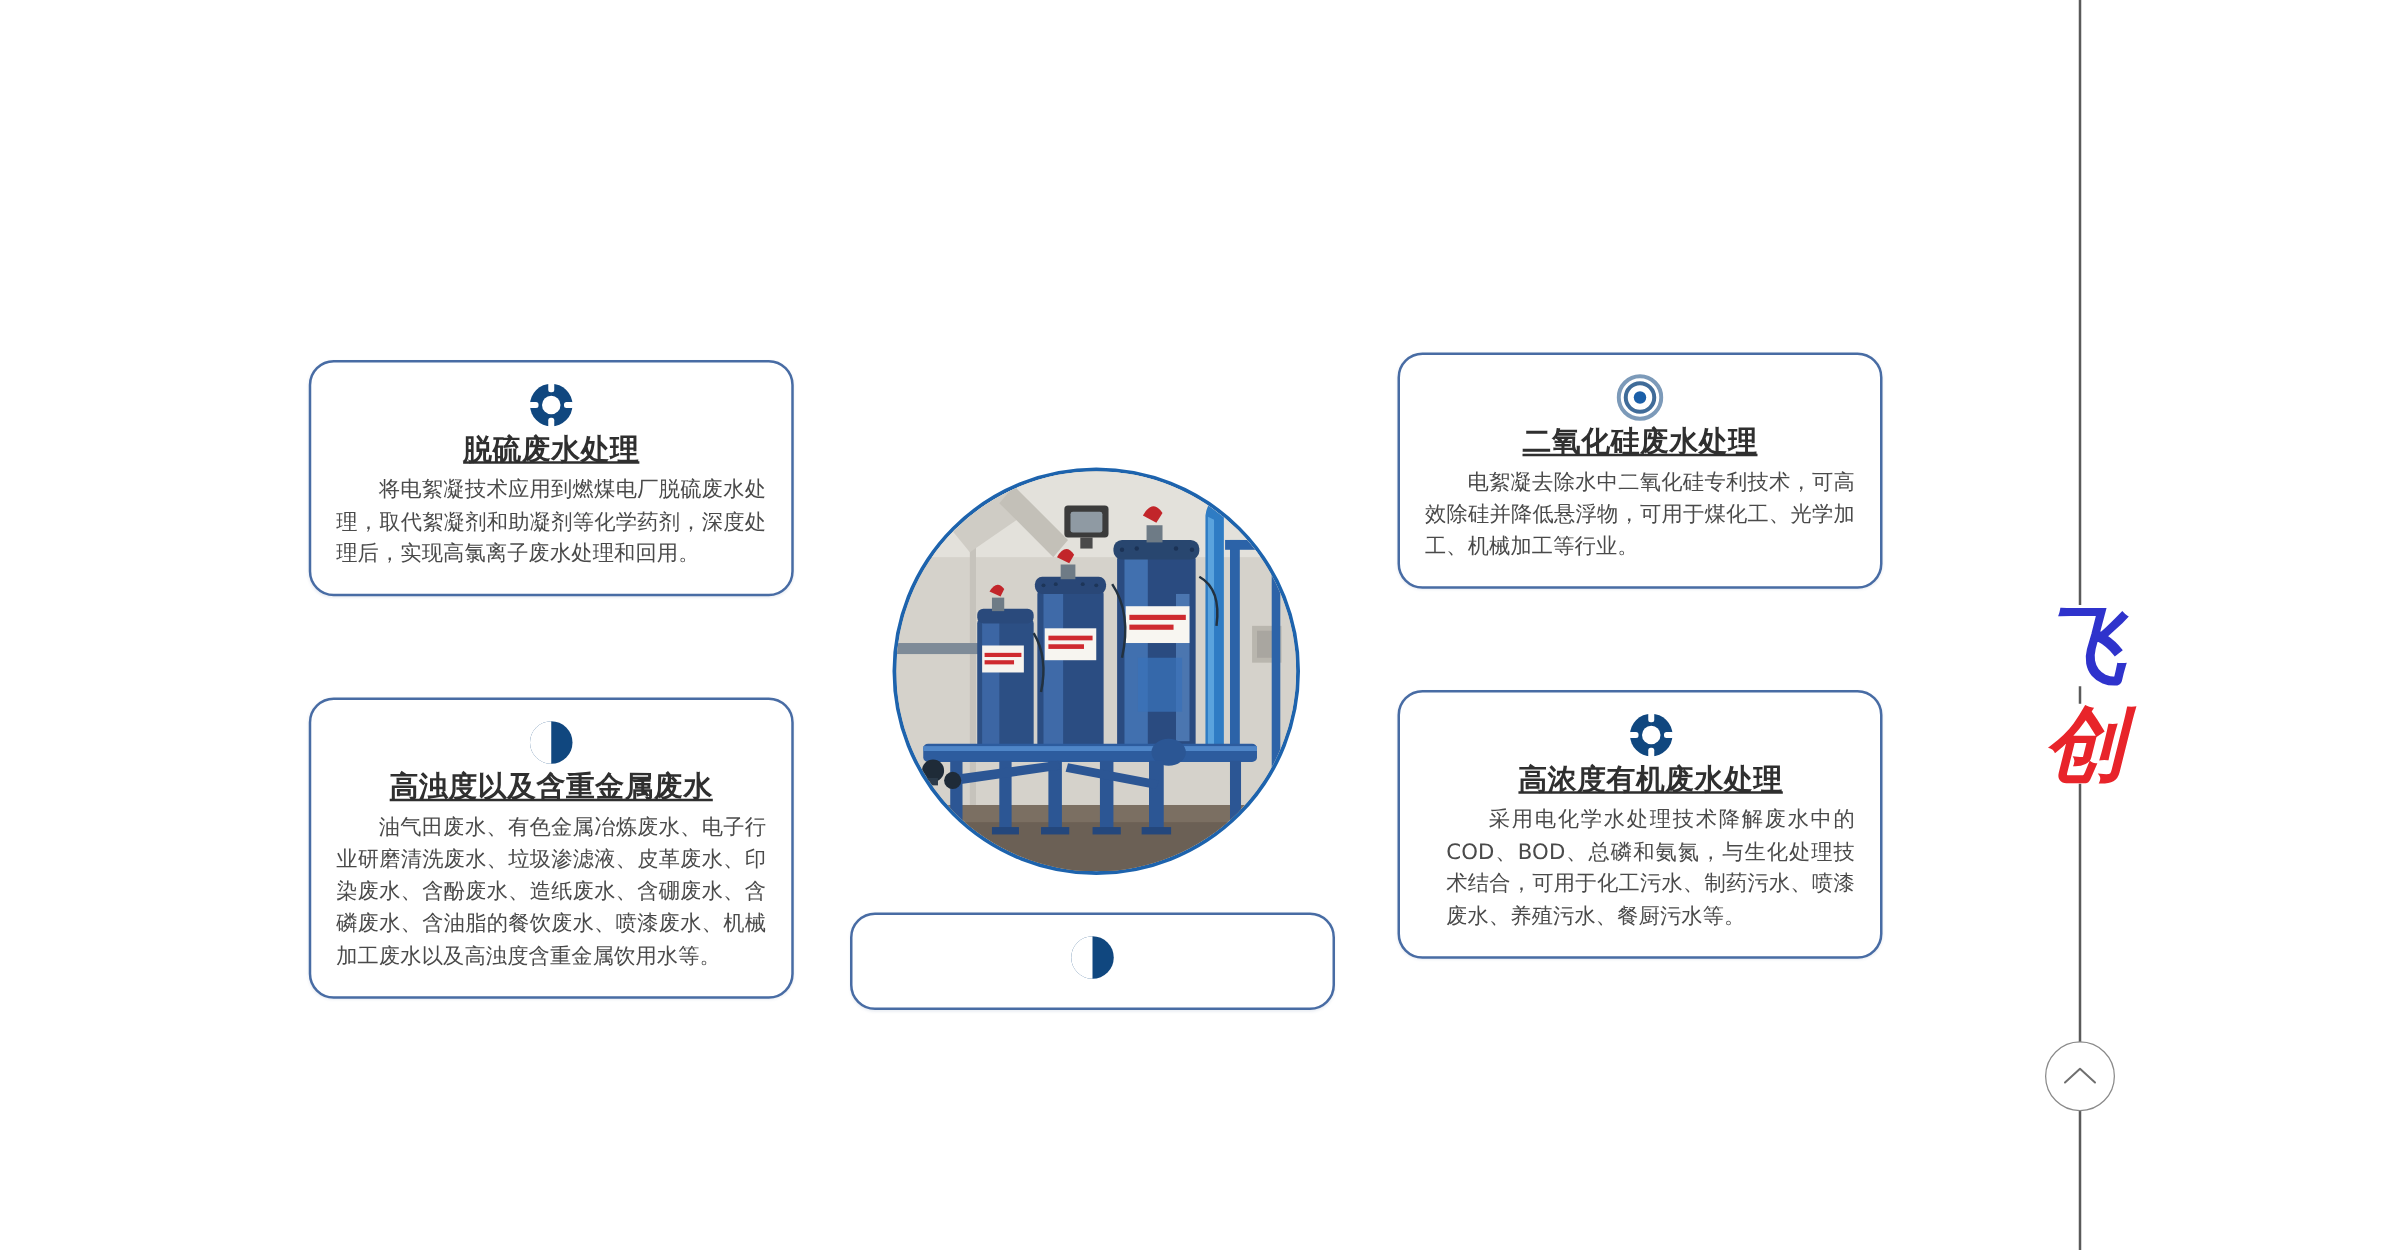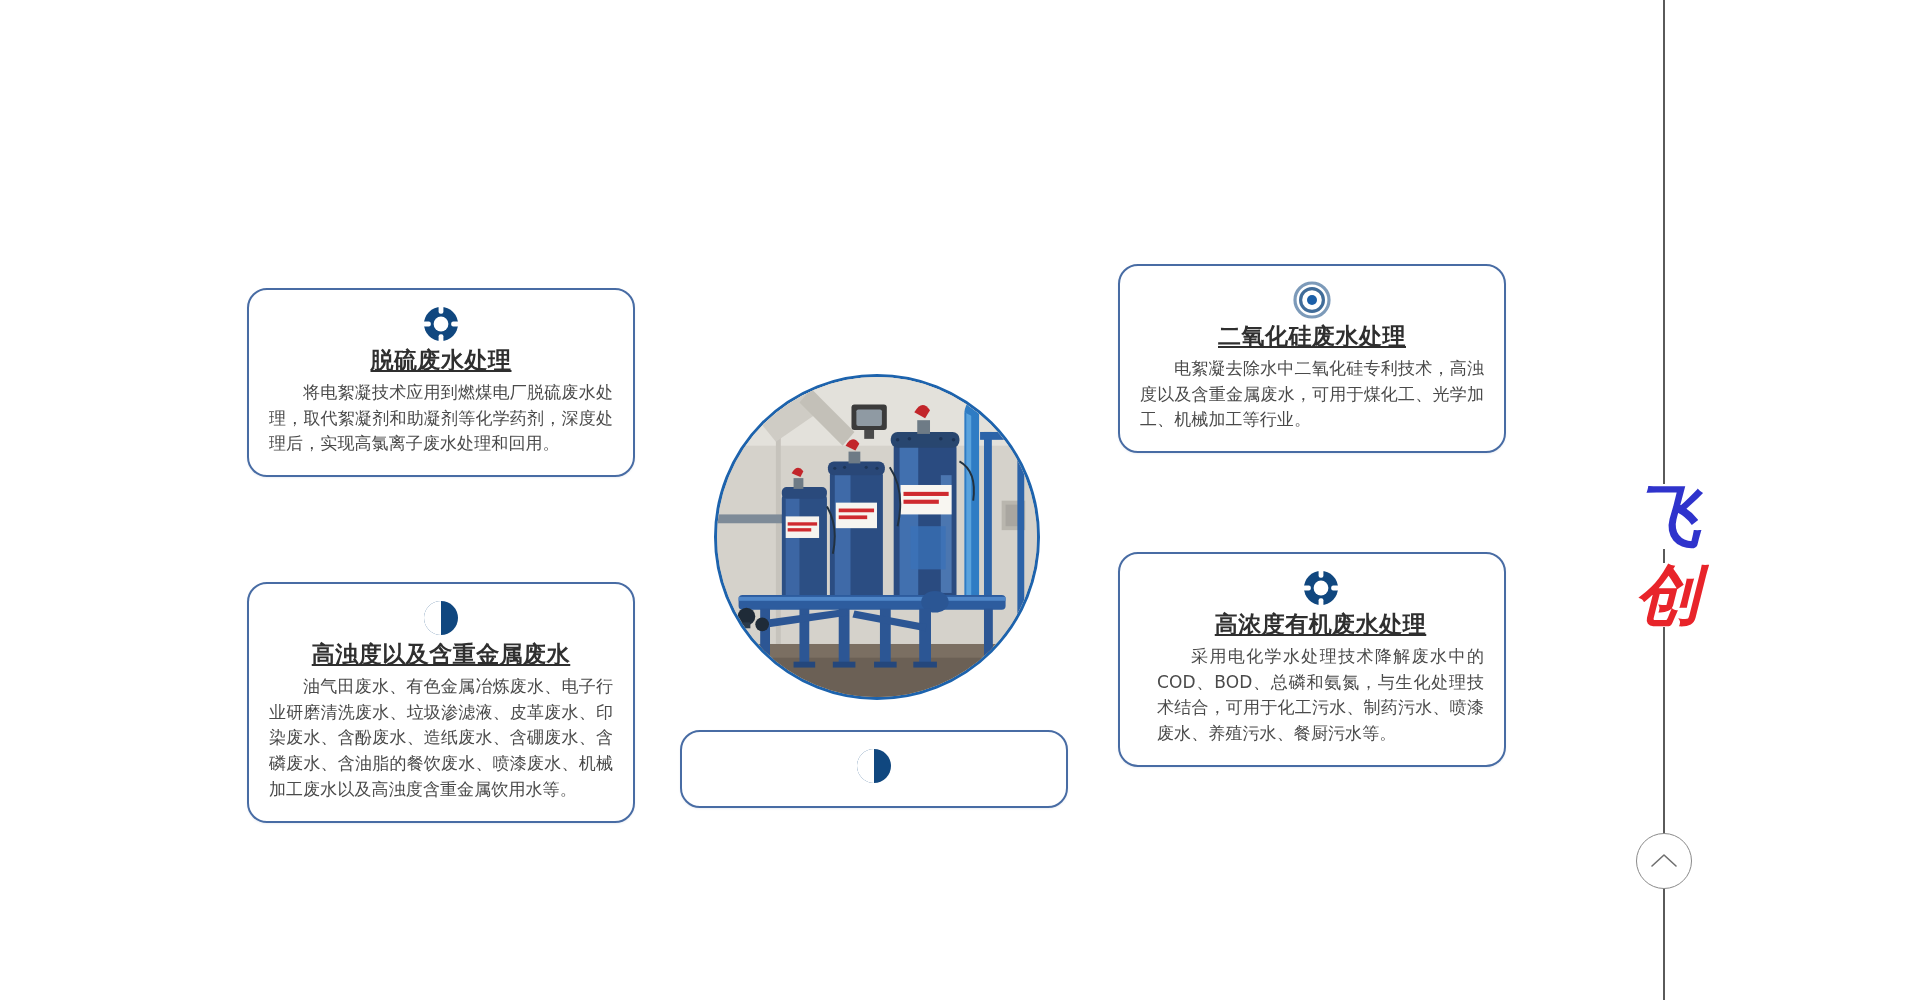--- a/index.html
+++ b/index.html
@@ -55,23 +55,23 @@
     color: #4a4a4a;
     line-height: 1.52;
     text-align: justify;
     text-align-last: left;
     text-indent: 2em;
     letter-spacing: 0.1px;
   }
 
   
   #card-desulfurization { left: 247px; top: 288px;  width: 388px; }
-  #card-turbidity       { left: 247px; top: 558px;  width: 388px; margin-top: 24px; }
+  #card-turbidity       { left: 247px; top: 558px;  width: 388px; }
   #card-coal            { left: 680px; top: 730px;  width: 388px; }
-  #card-silica          { left: 1118px; top: 264px; width: 388px; }
+  #card-silica          { left: 1118px; top: 282px; width: 388px; }
   #card-organic         { left: 1118px; top: 552px; width: 388px; padding-left: 37px; }
 
   
   #photo {
     position: absolute;
     left: 714px;
     top: 374px;
     width: 326px;
     height: 326px;
     border-radius: 50%;
@@ -170,21 +170,21 @@
 
   <div class="card" id="card-silica">
     <div class="card-icon">
       <svg width="38" height="38" viewBox="0 0 38 38" aria-hidden="true">
         <circle cx="19" cy="19" r="17" fill="none" stroke="#10477f" stroke-width="3.2" opacity="0.55"></circle>
         <circle cx="19" cy="19" r="11.4" fill="none" stroke="#10477f" stroke-width="3.2" opacity="0.8"></circle>
         <circle cx="19" cy="19" r="5" fill="#1b5fa8"></circle>
       </svg>
     </div>
     <div class="card-title">二氧化硅废水处理</div>
-    <div class="card-body">电絮凝去除水中二氧化硅专利技术，高浊度以及含重金属废水，可用于煤化工、光学加工、机械加工等行业。</div>
+    <div class="card-body">电絮凝去除水中二氧化硅专利技术，可高效除硅并降低悬浮物，可用于煤化工、光学加工、机械加工等行业。</div>
   </div>
 
   <div class="card" id="card-organic">
     <div class="card-icon">
       <svg width="38" height="38" viewBox="0 0 38 38" aria-hidden="true">
         <circle cx="19" cy="19" r="17" fill="#10477f"></circle>
         <circle cx="19" cy="19" r="7.4" fill="#ffffff"></circle>
         <rect x="16.6" y="0.6" width="4.8" height="8.2" rx="2" fill="#ffffff"></rect>
         <rect x="16.6" y="29.2" width="4.8" height="8.2" rx="2" fill="#ffffff"></rect>
         <rect x="0.6" y="16.6" width="8.2" height="4.8" rx="2" fill="#ffffff"></rect>

